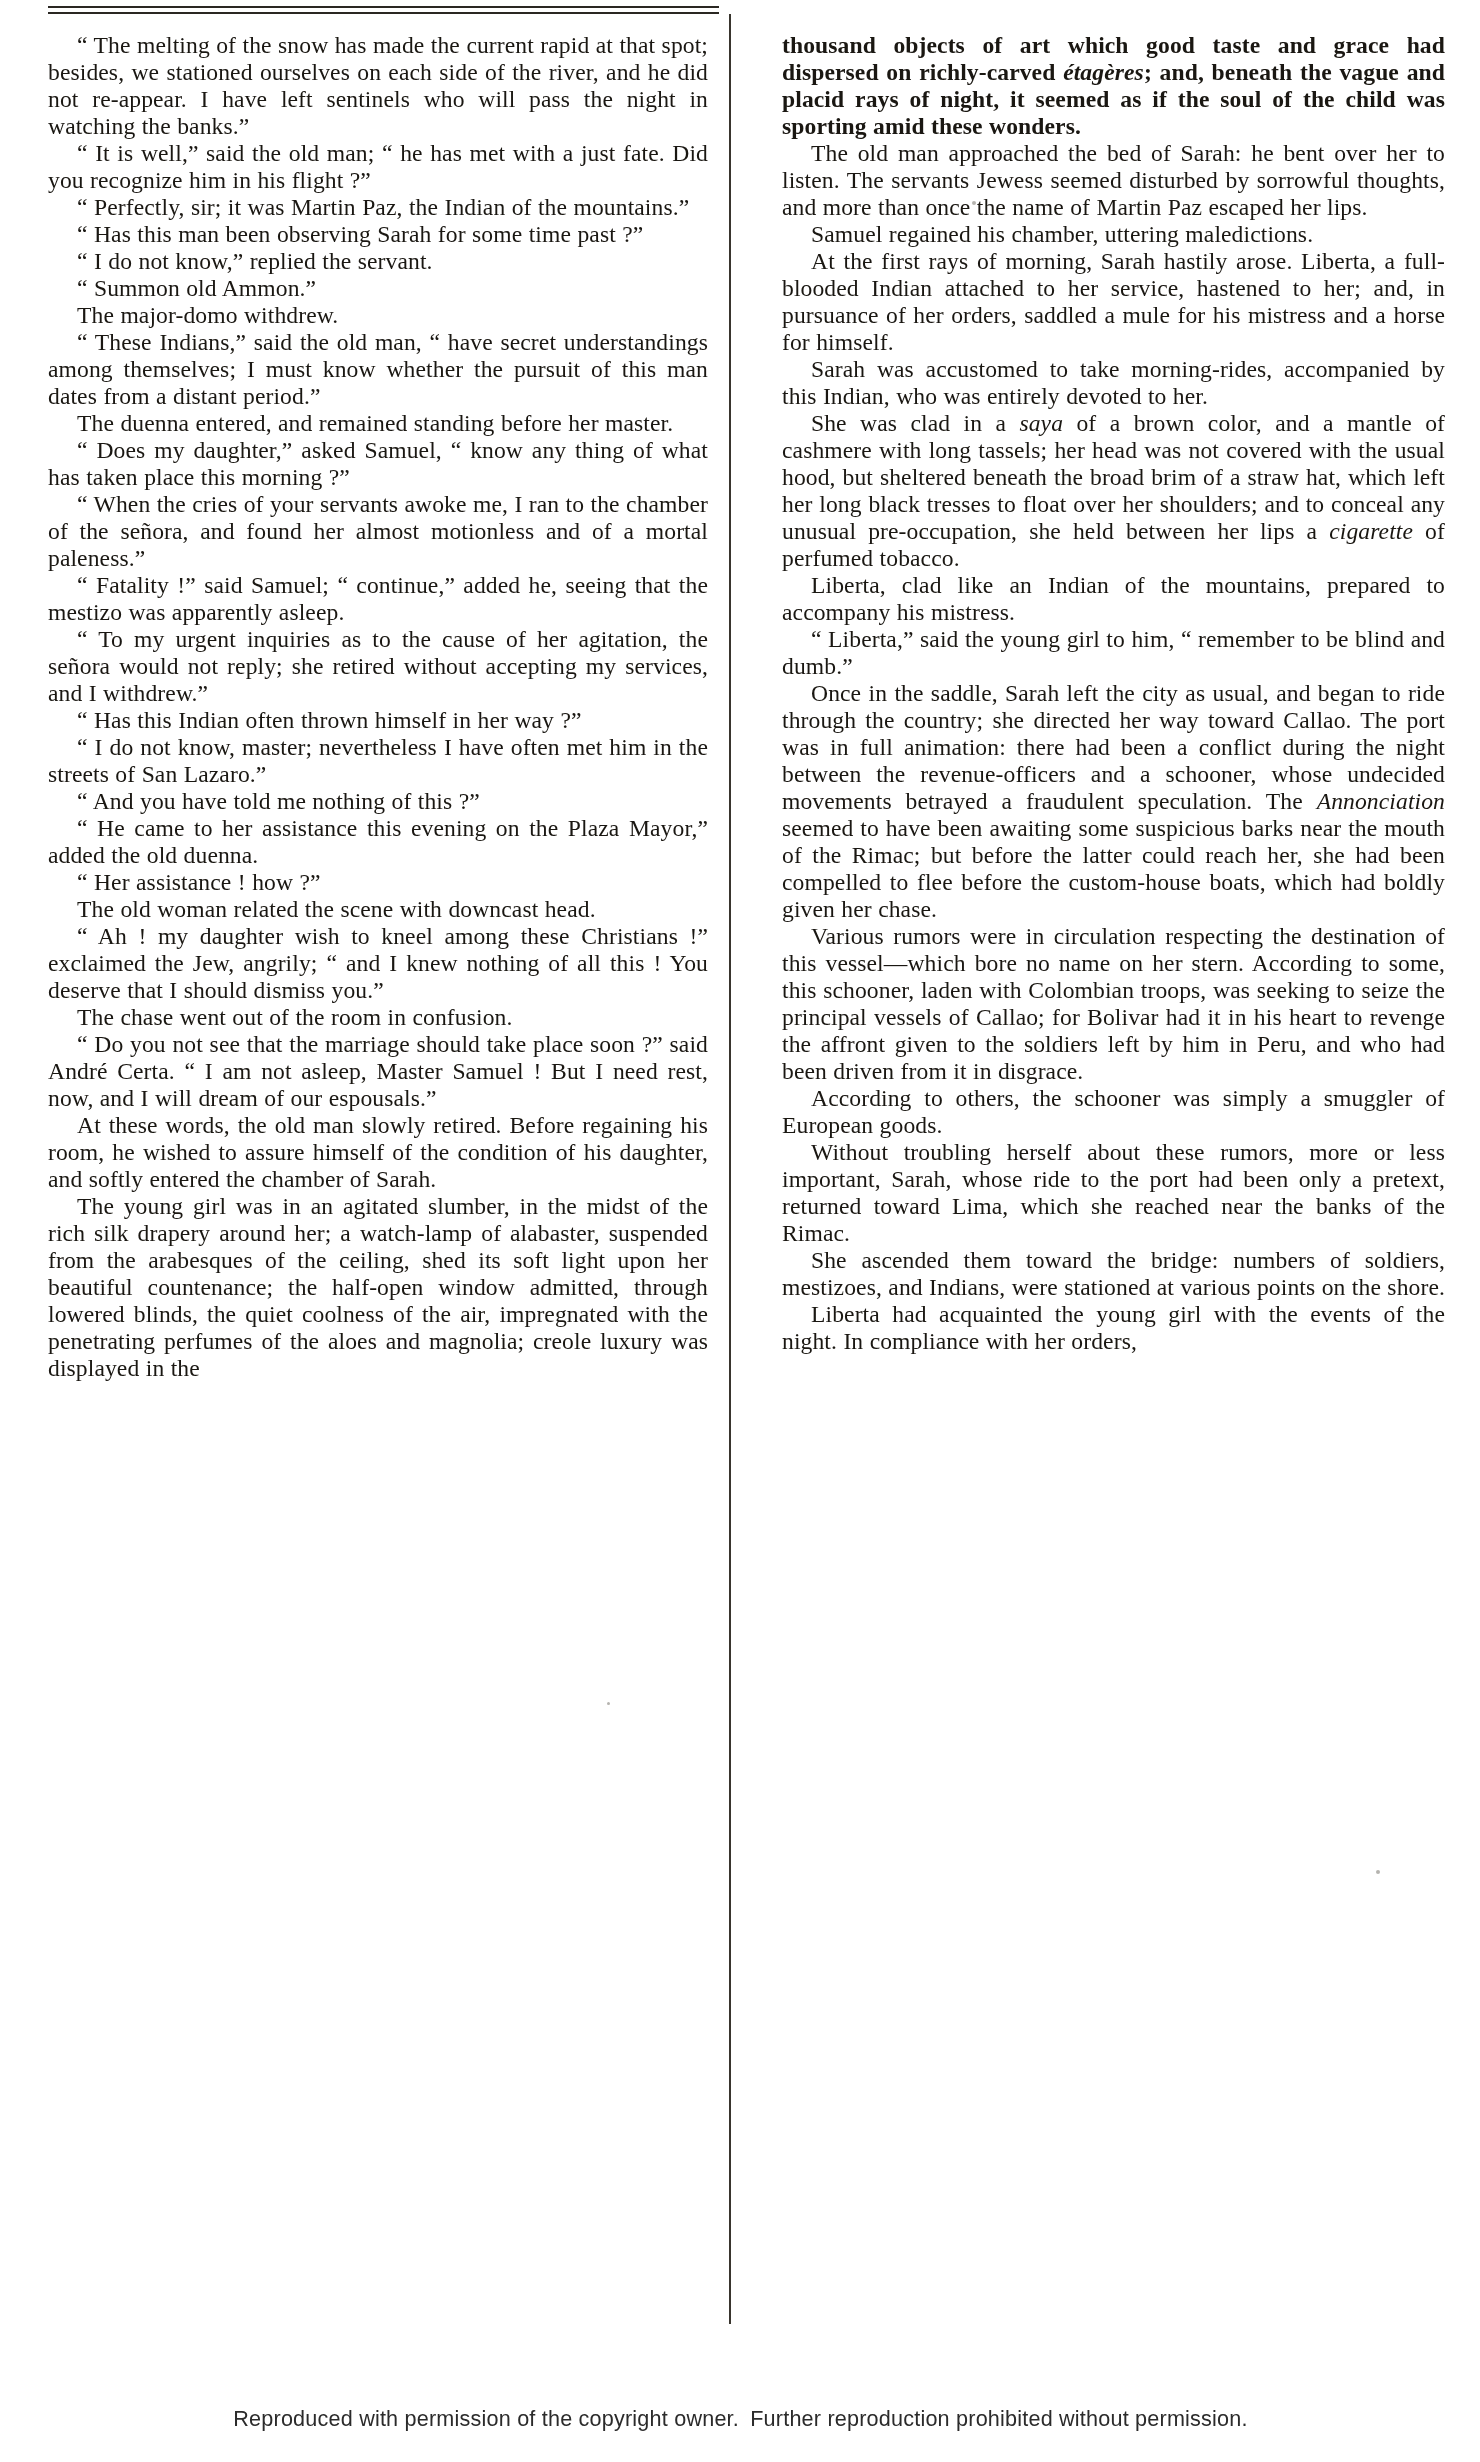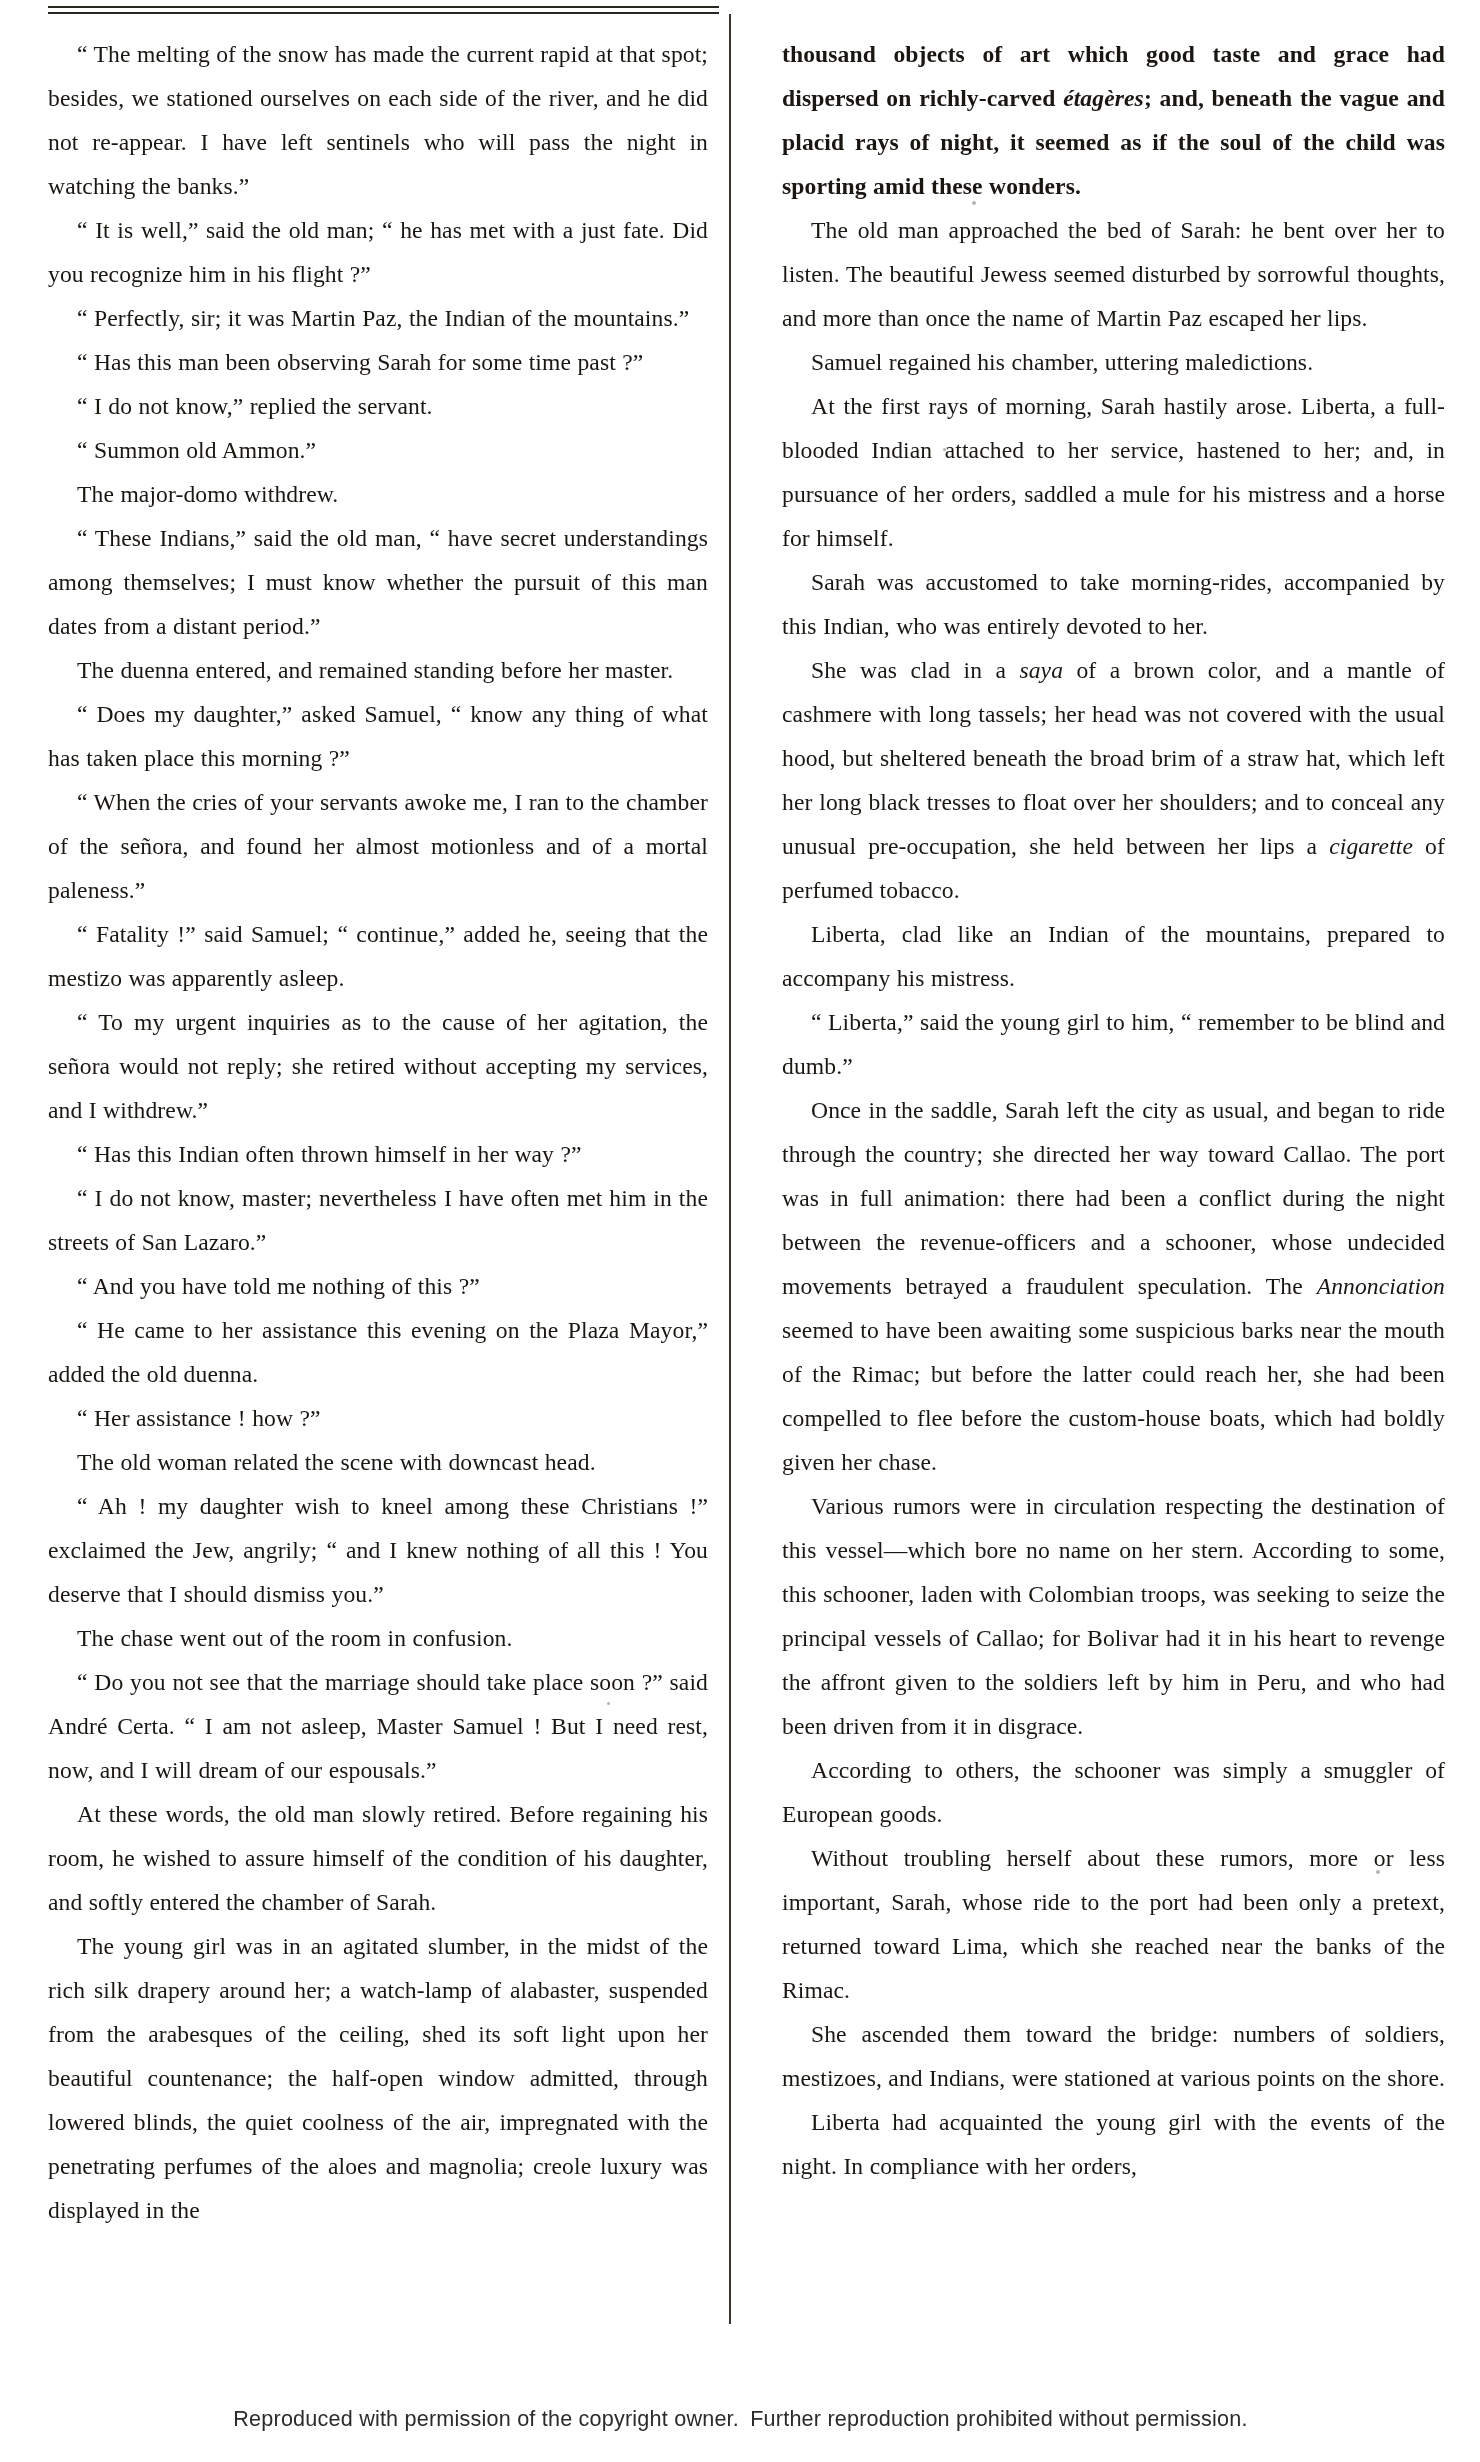--- a/index.html
+++ b/index.html
@@ -66,21 +66,21 @@
     left: 729px;
     top: 14.4px;
     width: 1.6px;
     height: 2310px;
     background: #39352e;
   }
 
   p.para {
     margin: 0;
     font-size: 23.6px;
-    line-height: 44px;
+    line-height: 27px;
     text-align: justify;
     text-justify: inter-word;
     text-indent: 29px;
     letter-spacing: 0.1px;
     word-spacing: 0.4px;
     color: #1a1712;
   }
   p.para.noindent { text-indent: 0; font-weight: bold; }
 
   em { font-style: italic; }
@@ -142,21 +142,21 @@
       <p class="para">The old woman related the scene with downcast head.</p>
       <p class="para">“ Ah ! my daughter wish to kneel among these Christians !” exclaimed the Jew, angrily; “ and I knew nothing of all this ! You deserve that I should dismiss you.”</p>
       <p class="para">The chase went out of the room in confusion.</p>
       <p class="para">“ Do you not see that the marriage should take place soon ?” said André Certa. “ I am not asleep, Master Samuel ! But I need rest, now, and I will dream of our espousals.”</p>
       <p class="para">At these words, the old man slowly retired. Before regaining his room, he wished to assure himself of the condition of his daughter, and softly entered the chamber of Sarah.</p>
       <p class="para">The young girl was in an agitated slumber, in the midst of the rich silk drapery around her; a watch-lamp of alabaster, suspended from the arabesques of the ceiling, shed its soft light upon her beautiful countenance; the half-open window admitted, through lowered blinds, the quiet coolness of the air, impregnated with the penetrating perfumes of the aloes and magnolia; creole luxury was displayed in the</p>
     </div>
 
     <div class="col right">
       <p class="para noindent">thousand objects of art which good taste and grace had dispersed on richly-carved <em>étagères</em>; and, beneath the vague and placid rays of night, it seemed as if the soul of the child was sporting amid these wonders.</p>
-      <p class="para">The old man approached the bed of Sarah: he bent over her to listen. The beautiful Jewess seemed disturbed by sorrowful thoughts, and more than once the name of Martin Paz escaped her lips.</p>
+      <p class="para">The old man approached the bed of Sarah: he bent over her to listen. The servants Jewess seemed disturbed by sorrowful thoughts, and more than once the name of Martin Paz escaped her lips.</p>
       <p class="para">Samuel regained his chamber, uttering maledictions.</p>
       <p class="para">At the first rays of morning, Sarah hastily arose. Liberta, a full-blooded Indian attached to her service, hastened to her; and, in pursuance of her orders, saddled a mule for his mistress and a horse for himself.</p>
       <p class="para">Sarah was accustomed to take morning-rides, accompanied by this Indian, who was entirely devoted to her.</p>
       <p class="para">She was clad in a <em>saya</em> of a brown color, and a mantle of cashmere with long tassels; her head was not covered with the usual hood, but sheltered beneath the broad brim of a straw hat, which left her long black tresses to float over her shoulders; and to conceal any unusual pre-occupation, she held between her lips a <em>cigarette</em> of perfumed tobacco.</p>
       <p class="para">Liberta, clad like an Indian of the mountains, prepared to accompany his mistress.</p>
       <p class="para">“ Liberta,” said the young girl to him, “ remember to be blind and dumb.”</p>
       <p class="para">Once in the saddle, Sarah left the city as usual, and began to ride through the country; she directed her way toward Callao. The port was in full animation: there had been a conflict during the night between the revenue-officers and a schooner, whose undecided movements betrayed a fraudulent speculation. The <em>Annonciation</em> seemed to have been awaiting some suspicious barks near the mouth of the Rimac; but before the latter could reach her, she had been compelled to flee before the custom-house boats, which had boldly given her chase.</p>
       <p class="para">Various rumors were in circulation respecting the destination of this vessel—which bore no name on her stern. According to some, this schooner, laden with Colombian troops, was seeking to seize the principal vessels of Callao; for Bolivar had it in his heart to revenge the affront given to the soldiers left by him in Peru, and who had been driven from it in disgrace.</p>
       <p class="para">According to others, the schooner was simply a smuggler of European goods.</p>
       <p class="para">Without troubling herself about these rumors, more or less important, Sarah, whose ride to the port had been only a pretext, returned toward Lima, which she reached near the banks of the Rimac.</p>

